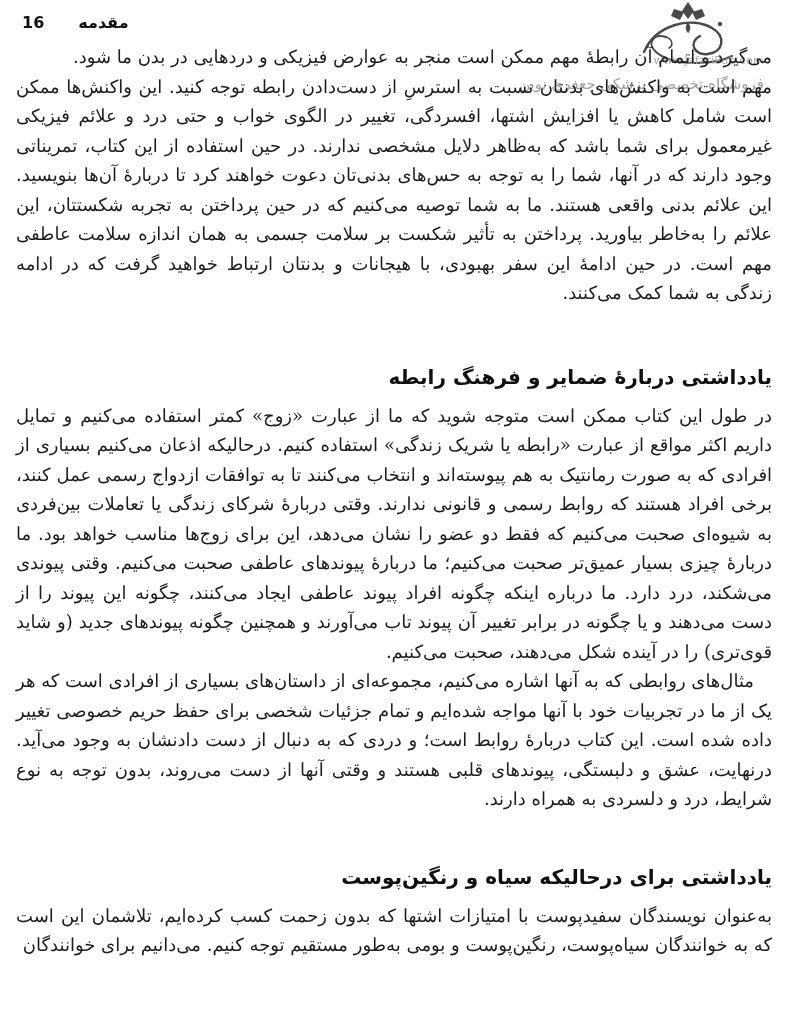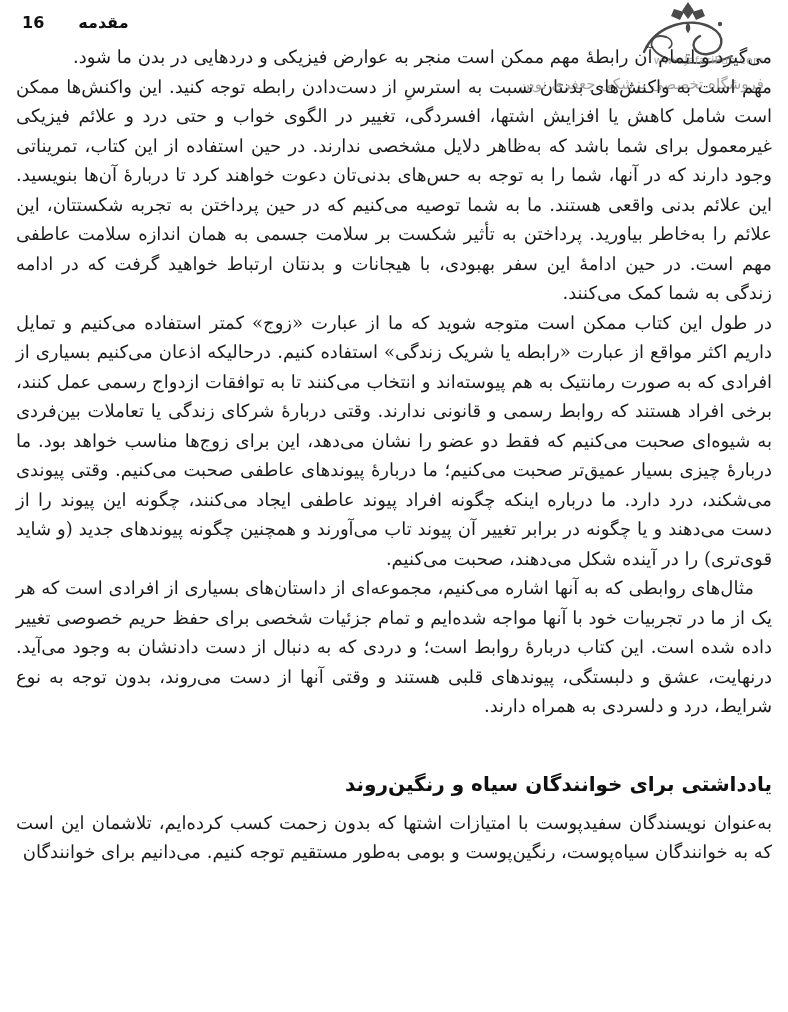--- a/index.html
+++ b/index.html
@@ -104,17 +104,18 @@
       <circle cx="84" cy="24" r="2.2" fill="#4a4a4a"></circle>
     </svg>
   </span>
   <div class="wm-url">www.JafariPub.com</div>
   <div class="wm-store">فروشگاه تخصصی پزشکی جعفری نوین</div>
 </div>
 
 <main class="content">
   <p class="para">می‌گیرد و اتمام آن رابطهٔ مهم ممکن است منجر به عوارض فیزیکی و دردهایی در بدن ما شود.</p>
   <p class="para">مهم است به واکنش‌های بدنتان نسبت به استرسِ از دست‌دادن رابطه توجه کنید. این واکنش‌ها ممکن است شامل کاهش یا افزایش اشتها، افسردگی، تغییر در الگوی خواب و حتی درد و علائم فیزیکی غیرمعمول برای شما باشد که به‌ظاهر دلایل مشخصی ندارند. در حین استفاده از این کتاب، تمریناتی وجود دارند که در آنها، شما را به توجه به حس‌های بدنی‌تان دعوت خواهند کرد تا دربارهٔ آن‌ها بنویسید. این علائم بدنی واقعی هستند. ما به شما توصیه می‌کنیم که در حین پرداختن به تجربه شکستتان، این علائم را به‌خاطر بیاورید. پرداختن به تأثیر شکست بر سلامت جسمی به همان اندازه سلامت عاطفی مهم است. در حین ادامهٔ این سفر بهبودی، با هیجانات و بدنتان ارتباط خواهید گرفت که در ادامه زندگی به شما کمک می‌کنند.</p>
+  <h2 class="heading h-first">یادداشتی دربارهٔ ضمایر و فرهنگ رابطه</h2>
   <p class="para">در طول این کتاب ممکن است متوجه شوید که ما از عبارت «زوج» کمتر استفاده می‌کنیم و تمایل داریم اکثر مواقع از عبارت «رابطه یا شریک زندگی» استفاده کنیم. درحالیکه اذعان می‌کنیم بسیاری از افرادی که به صورت رمانتیک به هم پیوسته‌اند و انتخاب می‌کنند تا به توافقات ازدواج رسمی عمل کنند، برخی افراد هستند که روابط رسمی و قانونی ندارند. وقتی دربارهٔ شرکای زندگی یا تعاملات بین‌فردی به شیوه‌ای صحبت می‌کنیم که فقط دو عضو را نشان می‌دهد، این برای زوج‌ها مناسب خواهد بود. ما دربارهٔ چیزی بسیار عمیق‌تر صحبت می‌کنیم؛ ما دربارهٔ پیوندهای عاطفی صحبت می‌کنیم. وقتی پیوندی می‌شکند، درد دارد. ما درباره اینکه چگونه افراد پیوند عاطفی ایجاد می‌کنند، چگونه این پیوند را از دست می‌دهند و یا چگونه در برابر تغییر آن پیوند تاب می‌آورند و همچنین چگونه پیوندهای جدید (و شاید قوی‌تری) را در آینده شکل می‌دهند، صحبت می‌کنیم.</p>
   <p class="para indent">مثال‌های روابطی که به آنها اشاره می‌کنیم، مجموعه‌ای از داستان‌های بسیاری از افرادی است که هر یک از ما در تجربیات خود با آنها مواجه شده‌ایم و تمام جزئیات شخصی برای حفظ حریم خصوصی تغییر داده شده است. این کتاب دربارهٔ روابط است؛ و دردی که به دنبال از دست دادنشان به وجود می‌آید. درنهایت، عشق و دلبستگی، پیوندهای قلبی هستند و وقتی آنها از دست می‌روند، بدون توجه به نوع شرایط، درد و دلسردی به همراه دارند.</p>
-  <h2 class="heading h-second">یادداشتی برای خوانندگان سیاه و رنگین‌روند</h2>
+  <h2 class="heading h-second">یادداشتی برای درحالیکه سیاه و رنگین‌پوست</h2>
   <p class="para">به‌عنوان نویسندگان سفیدپوست با امتیازات اشتها که بدون زحمت کسب کرده‌ایم، تلاشمان این است که به خوانندگان سیاه‌پوست، رنگین‌پوست و بومی به‌طور مستقیم توجه کنیم. می‌دانیم برای خوانندگان</p>
 </main>
 
 </body></html>

